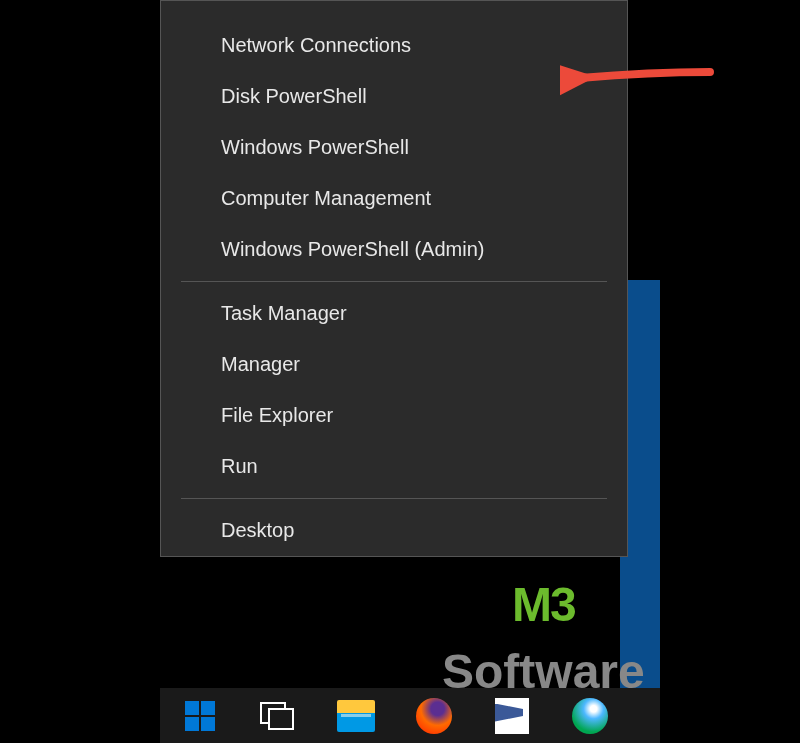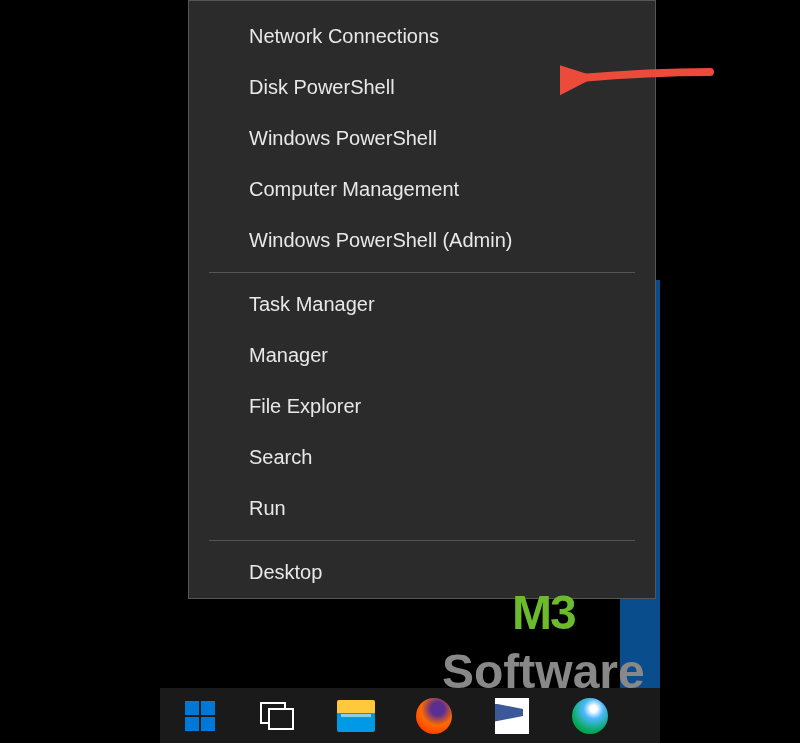--- a/index.html
+++ b/index.html
@@ -31,22 +31,21 @@
       height: 410px;
       background: #0a4d8c;
     }
     .context-menu {
       position: absolute;
       top: 0;
       left: 0;
       width: 468px;
       background: #2b2b2b;
       border: 1px solid #555;
-      padding-top: 10px;
-      margin-left: 28px;
+      padding-top: 19px;
     }
     .menu-item {
       padding: 14px 20px 14px 60px;
       color: #e8e8e8;
       font-size: 20px;
       font-weight: 300;
       cursor: pointer;
       display: flex;
       align-items: center;
       justify-content: space-between;
@@ -167,20 +166,21 @@
       flex-direction: column;
     }
     .watermark .m3 {
       color: #6cbb2d;
       font-weight: 800;
       letter-spacing: -2px;
     }
     .watermark .soft {
       color: #888;
       font-weight: 600;
+      margin-top: 8px;
     }
   </style>
 </head>
 <body>
 
 <div class="desktop-area">
   <div class="desktop-blue"></div>
 
   <div class="context-menu">
     <div class="menu-item">
@@ -202,23 +202,20 @@
     <div class="menu-divider"></div>
 
     <div class="menu-item">
       <span>Task Manager</span>
     </div>
     <div class="menu-item">
       <span>Manager</span>
     </div>
     <div class="menu-item">
       <span>File Explorer</span>
-    </div>
-    <div class="menu-item">
-      <span>Search</span>
     </div>
     <div class="menu-item">
       <span>Run</span>
     </div>
 
     <div class="menu-divider"></div>
 
     <div class="menu-item">
       <span>Desktop</span>
     </div>

